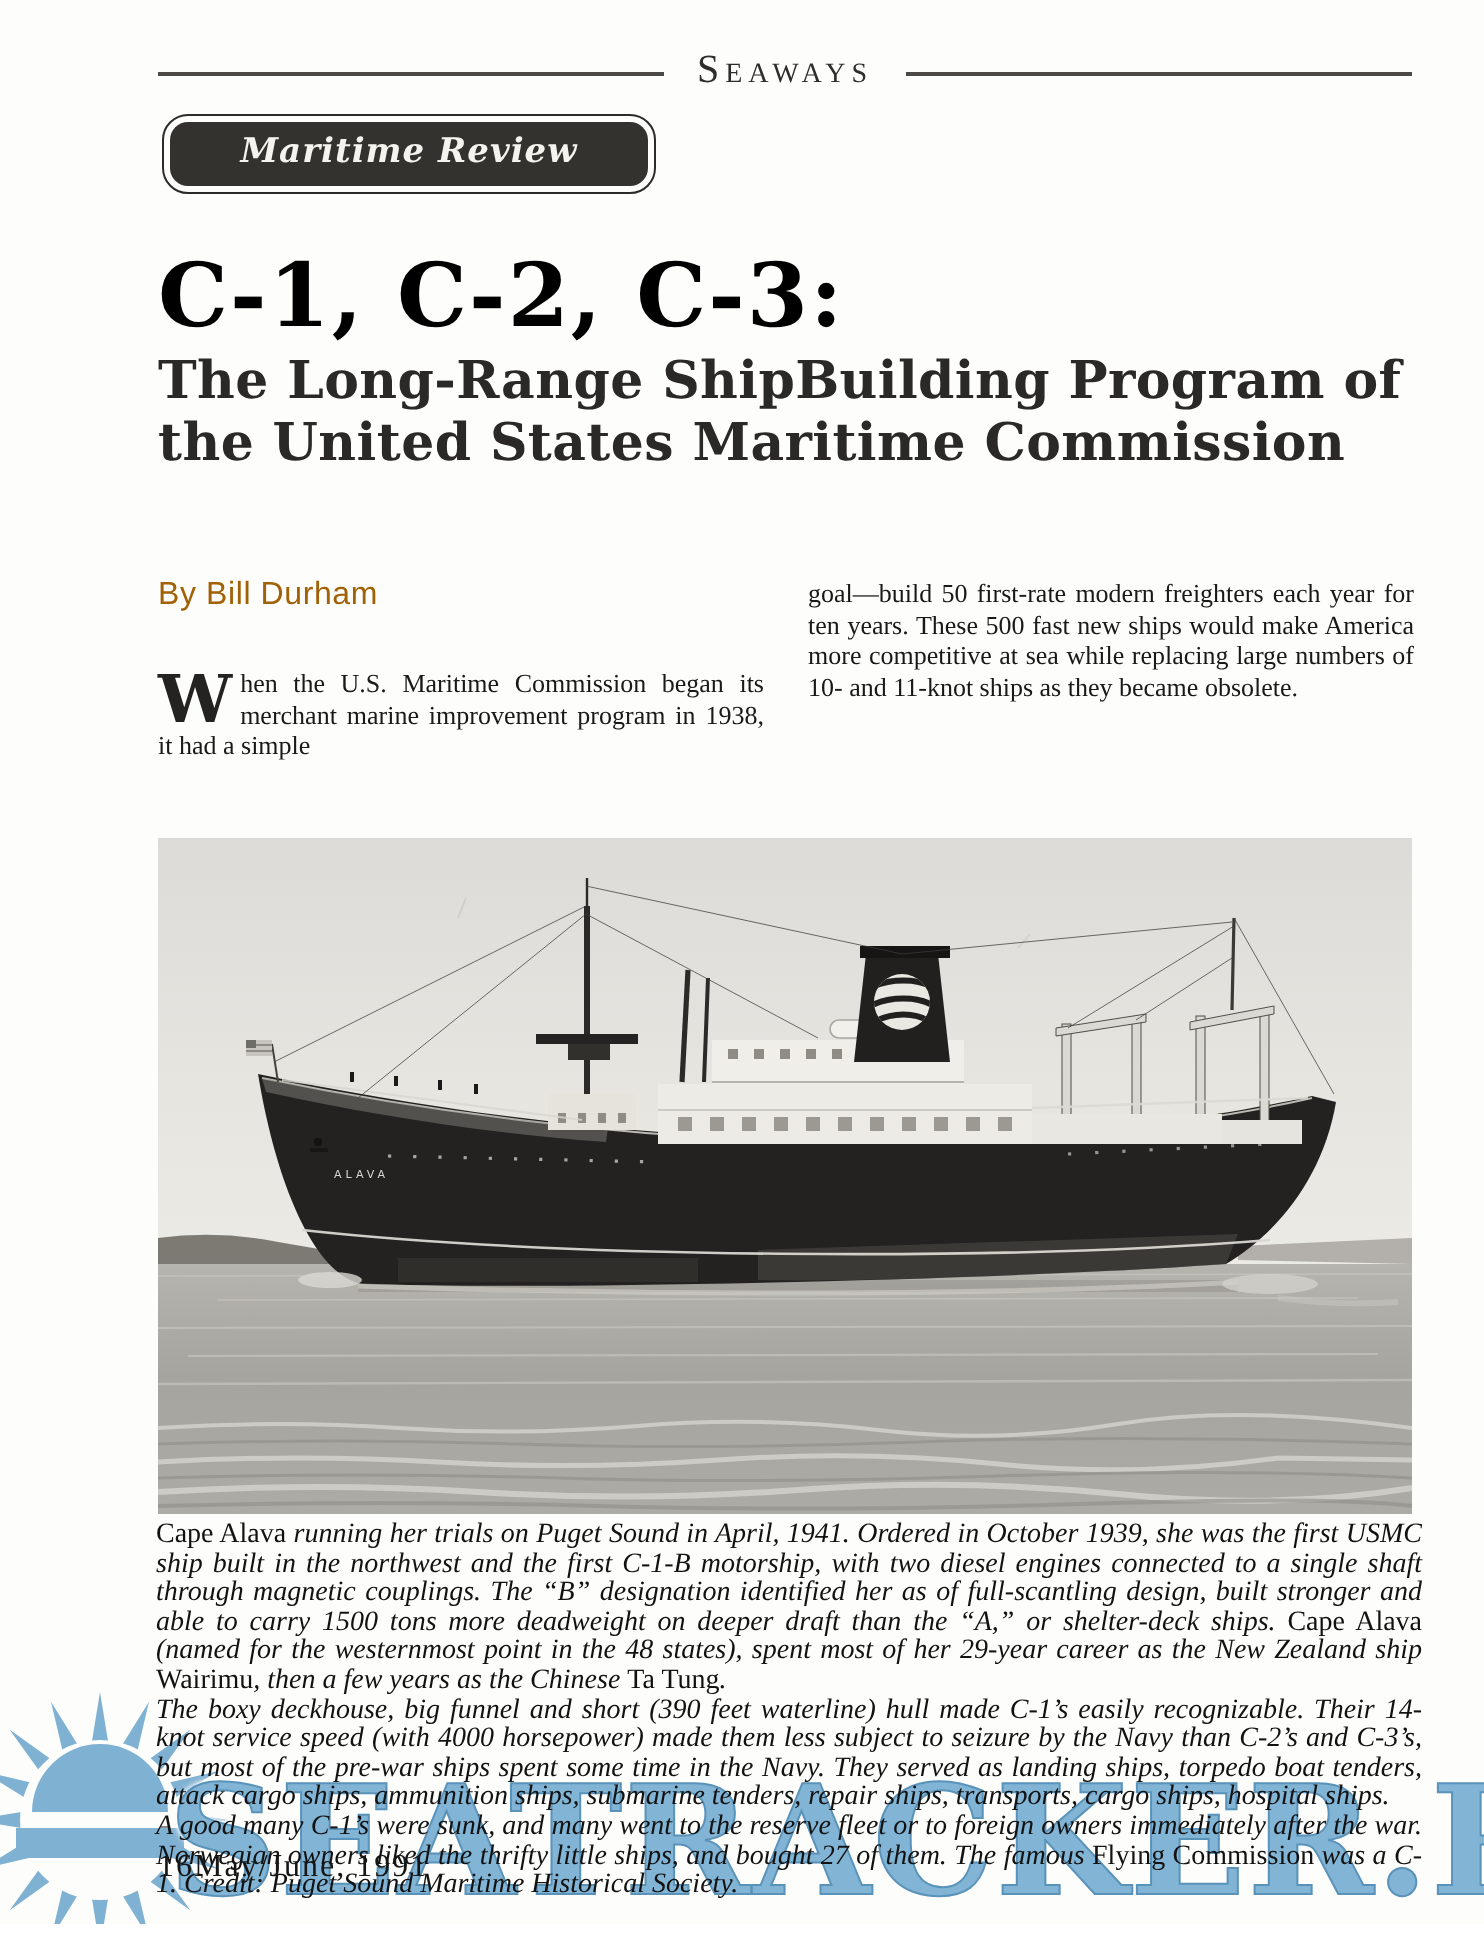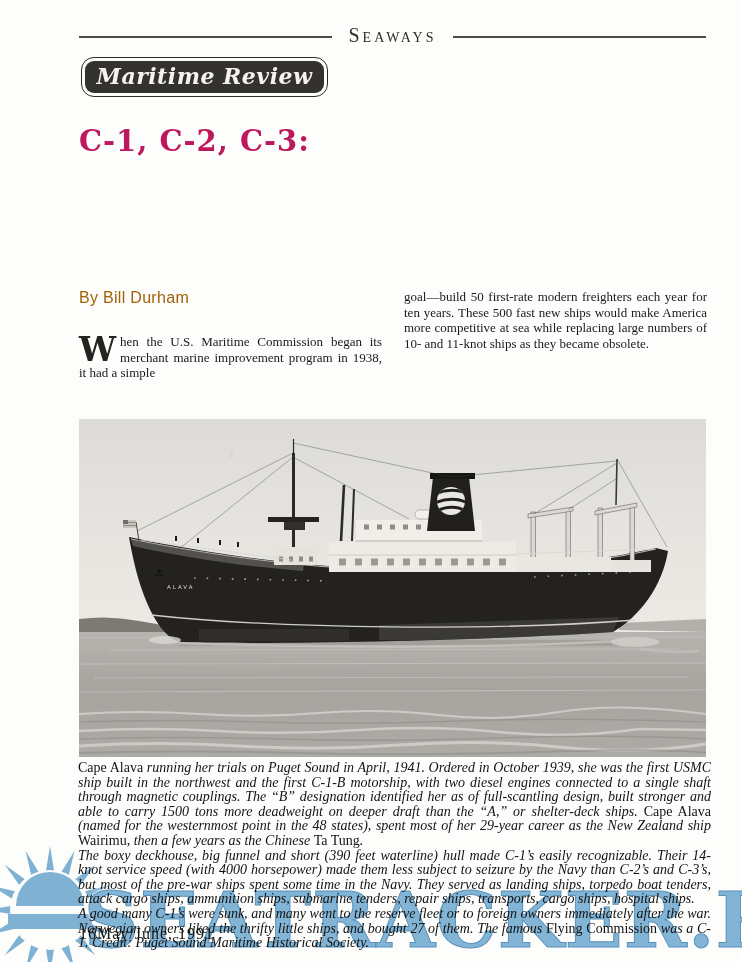--- a/index.html
+++ b/index.html
@@ -19,27 +19,27 @@
   .badge{
     position:absolute;top:57px;left:81px;width:247px;height:40px;
     border:1.5px solid #2c2b29;border-radius:13px;padding:3px;box-sizing:border-box;background:#fdfdfc;
   }
   .badge-inner{
     width:100%;height:100%;background:#33322e;border-radius:9px;
     display:flex;align-items:center;justify-content:center;
   }
   .badge-inner span{
     color:#f5f3ed;font-family:"DejaVu Serif",serif;font-style:italic;font-weight:bold;
-    font-size:22px;letter-spacing:0.5px;transform:translateY(-1px);
+    font-size:17px;letter-spacing:0.5px;transform:translateY(-1px);
   }
   
   .title{
     position:absolute;top:127px;left:79px;margin:0;
-    font-family:"DejaVu Serif",serif;font-weight:bold;font-size:29px;
-    letter-spacing:1px;color:#be185d;line-height:1;
+    font-family:"DejaVu Serif",serif;font-weight:bold;font-size:44px;
+    letter-spacing:1px;color:#000000;line-height:1;
   }
   .subtitle{
     position:absolute;top:176px;left:79px;margin:0;width:645px;
     font-family:"DejaVu Serif",serif;font-weight:bold;font-size:26px;
     color:#2a2927;line-height:31px;letter-spacing:0.2px;
   }
   
   .columns{position:absolute;top:289px;left:79px;width:628px;display:flex;gap:22px;}
   .col{flex:1;min-width:0;}
   .byline{
@@ -90,20 +90,21 @@
     <div class="rule"></div>
   </header>
 
   <div class="badge">
     <div class="badge-inner">
       <span>Maritime Review</span>
     </div>
   </div>
 
   <h1 class="title">C-1, C-2, C-3:</h1>
+  <h2 class="subtitle"><span>The Long-Range ShipBuilding Program of</span><br><span>the United States Maritime Commission</span></h2>
 
   <div class="columns">
     <div class="col">
       <p class="byline">By Bill Durham</p>
       <p class="body-par"><span class="dropcap">W</span><span>hen the U.S. Maritime Commission began its merchant marine improvement program in 1938, it had a simple</span></p>
     </div>
     <div class="col">
       <p class="body-par">goal—build 50 first-rate modern freighters each year for ten years. These 500 fast new ships would make America more competitive at sea while replacing large numbers of 10- and 11-knot ships as they became obsolete.</p>
     </div>
   </div>

